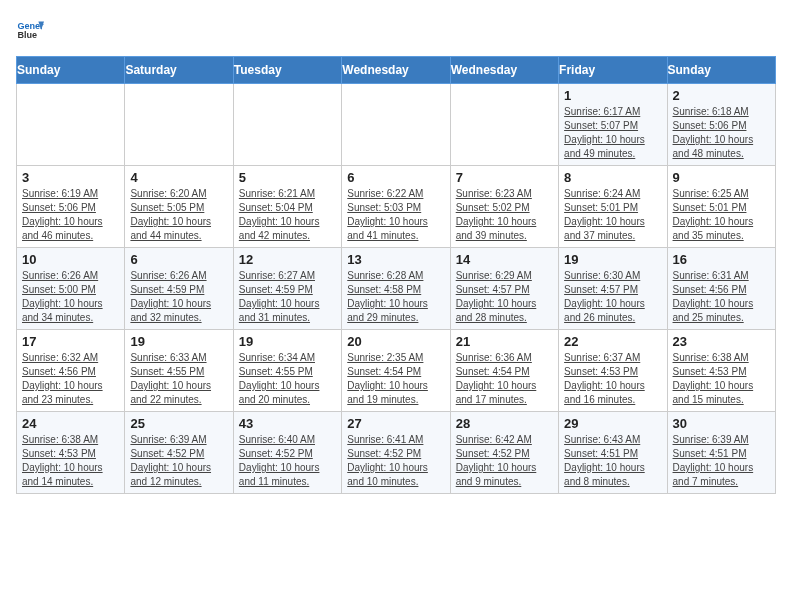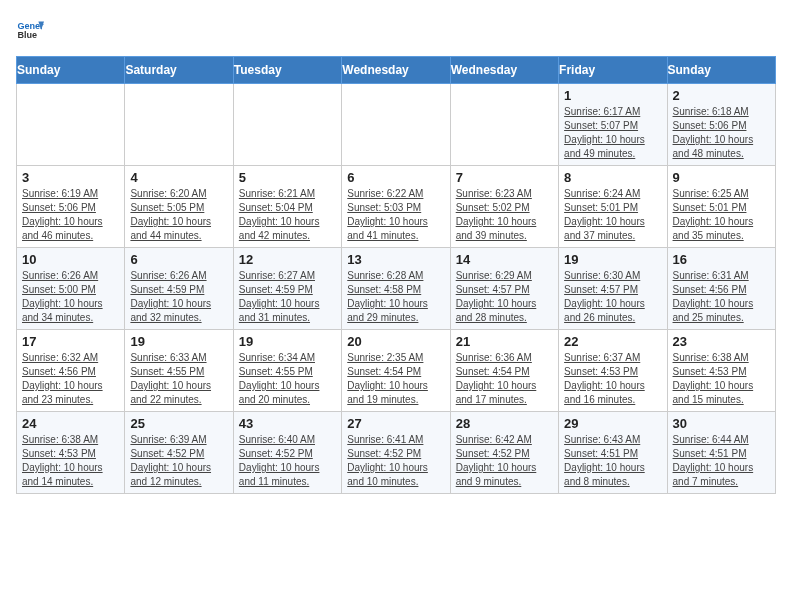--- a/index.html
+++ b/index.html
@@ -291,19 +291,19 @@
 Daylight: 10 hours and 9 minutes.</div>
         </td>
         <td>
           <span class="day-number">29</span>
           <div class="day-info">Sunrise: 6:43 AM
 Sunset: 4:51 PM
 Daylight: 10 hours and 8 minutes.</div>
         </td>
         <td>
           <span class="day-number">30</span>
-          <div class="day-info">Sunrise: 6:44 AM
+          <div class="day-info">Sunrise: 6:39 AM
 Sunset: 4:51 PM
 Daylight: 10 hours and 7 minutes.</div>
         </td>
       </tr>
     </tbody>
 </table>
 
 </body></html>

